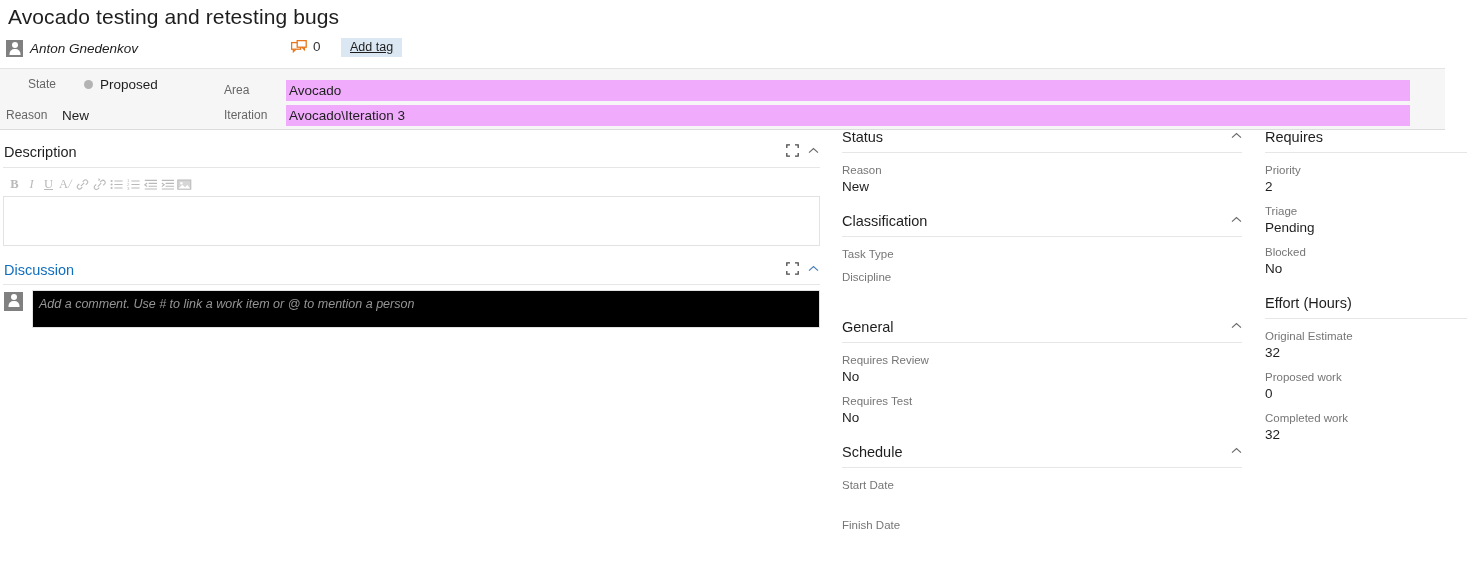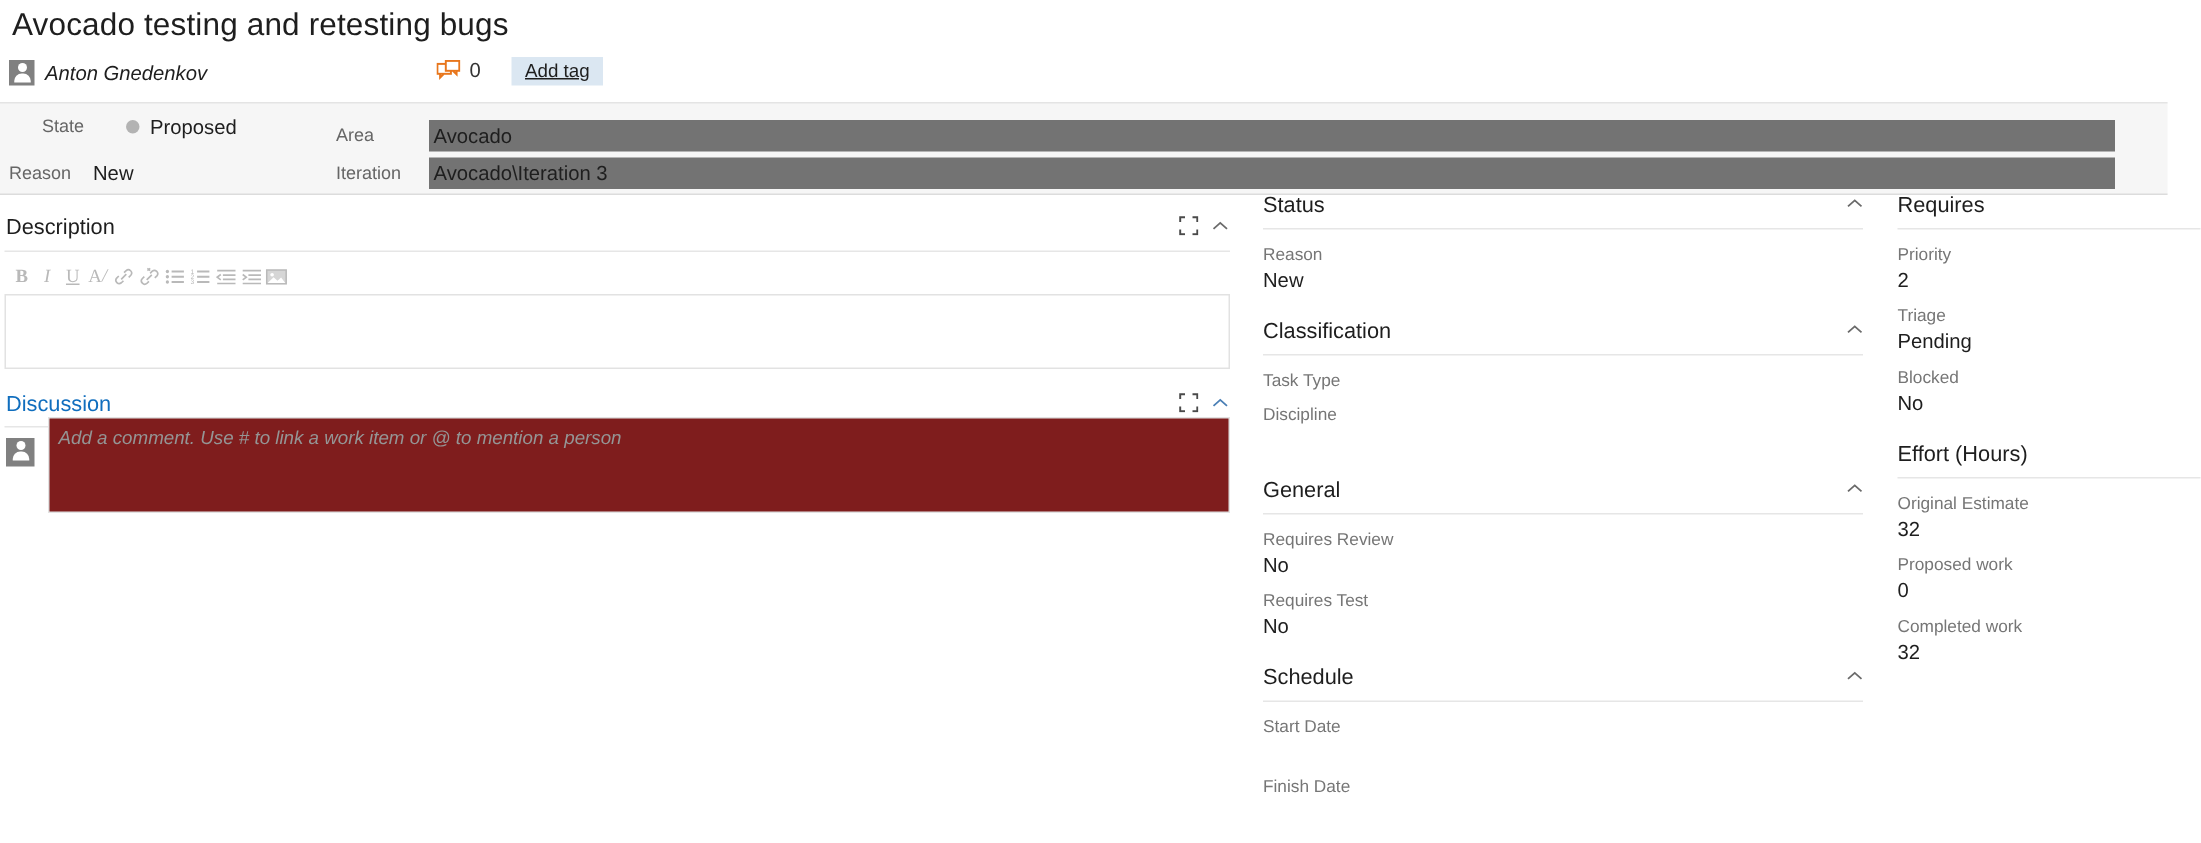--- a/index.html
+++ b/index.html
@@ -28,37 +28,37 @@
   .fld-row{position:absolute;height:22px;display:flex;align-items:center;}
   .fld-label{font-size:12px;color:#666;}
   .fld-val{font-size:13.5px;color:#1e1e1e;}
   #row-state{left:6px;top:4px;margin-left:22px;}
   #row-reason{left:6px;top:35px;}
   #row-area{left:224px;top:10px;}
   #row-iteration{left:224px;top:35px;}
   #row-state .fld-label,#row-reason .fld-label{width:56px;}
   #row-area .fld-label,#row-iteration .fld-label{width:62px;}
   .state-dot{width:9px;height:9px;border-radius:50%;background:#b3b3b3;display:inline-block;margin-right:7px;}
-  .yellow-fld{background:#737373;height:21px;line-height:21px;width:1124px;padding-left:3px;box-sizing:border-box;font-size:13.5px;color:#1e1e1e;}
+  .yellow-fld{background:#f0abfc;height:21px;line-height:21px;width:1124px;padding-left:3px;box-sizing:border-box;font-size:13.5px;color:#1e1e1e;}
   
   #main{position:absolute;left:0;top:129px;width:1467px;height:433px;}
   
   #col-left{position:absolute;left:0;top:0;width:828px;}
   .grp-title{font-size:14.5px;color:#1e1e1e;font-weight:400;}
   #desc-head{position:absolute;left:4px;top:15px;}
   #desc-ctrls{position:absolute;left:786px;top:15px;display:flex;align-items:center;gap:9px;}
   #desc-rule{position:absolute;left:3px;top:38px;width:817px;height:1px;background:#e6e6e6;}
   #desc-toolbar{position:absolute;left:3px;top:44px;width:817px;height:22px;display:flex;align-items:center;gap:0px;padding-left:3px;box-sizing:border-box;}
   .tb-btn{width:17px;height:20px;display:flex;align-items:center;justify-content:center;color:#b9b9b9;font-size:12.5px;cursor:pointer;flex:0 0 auto;}
   #desc-box{position:absolute;left:3px;top:67px;width:817px;height:50px;border:1px solid #e2e2e2;background:#fff;box-sizing:border-box;}
   #disc-head{position:absolute;left:4px;top:133px;color:#106ebe;}
   #disc-ctrls{position:absolute;left:786px;top:133px;display:flex;align-items:center;gap:9px;}
   #disc-rule{position:absolute;left:3px;top:155px;width:817px;height:1px;background:#e6e6e6;}
   #disc-avatar{position:absolute;left:4px;top:163px;width:19px;height:19px;}
-  #disc-box{position:absolute;left:32px;top:149px;width:788px;height:64px;border:1px solid #e2e2e2;background:#7f1d1d;box-sizing:border-box;}
+  #disc-box{position:absolute;left:32px;top:161px;width:788px;height:38px;border:1px solid #e2e2e2;background:#000000;box-sizing:border-box;}
   #disc-placeholder{position:absolute;left:6px;top:6px;font-size:12.5px;font-style:italic;color:#959595;}
   
   .sec-head{display:flex;align-items:center;justify-content:space-between;}
   .sec-head .h{font-size:14.5px;color:#1e1e1e;}
   .sec-rule{height:1px;background:#e6e6e6;margin-top:7px;}
   .f-label{font-size:11.5px;color:#767676;margin-top:11px;}
   .f-value{font-size:13.5px;color:#1e1e1e;margin-top:3px;}
   .f-value.empty{height:14px;}
   #col-mid{position:absolute;left:842px;top:0;width:400px;}
   #col-right{position:absolute;left:1265px;top:0;width:202px;}

